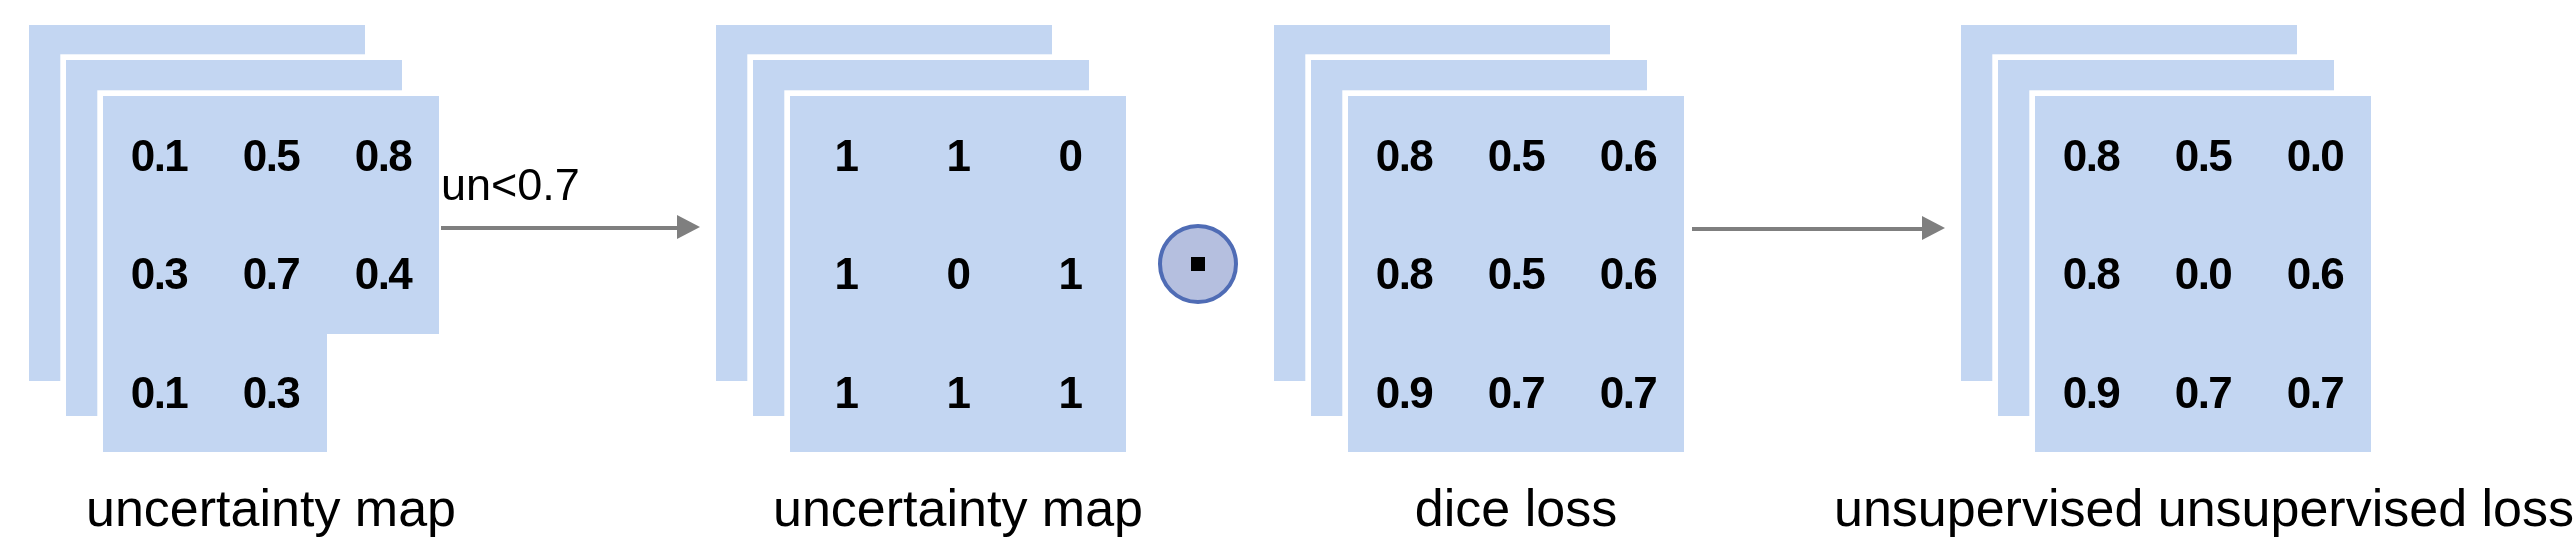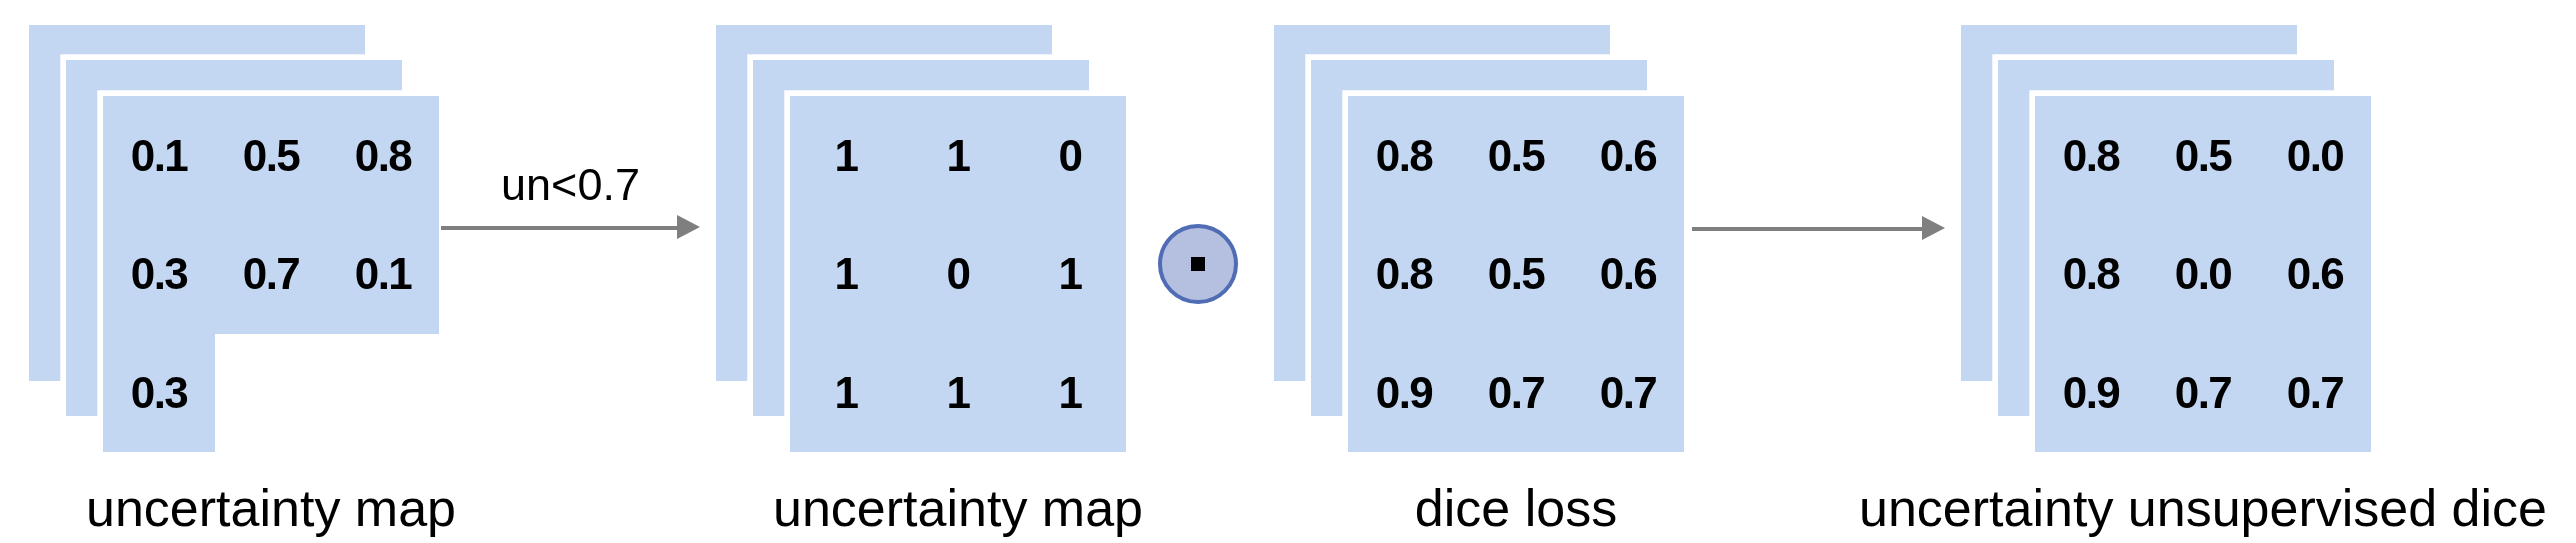--- a/index.html
+++ b/index.html
@@ -41,21 +41,21 @@
     position:absolute;
     top:454px;left:-127px;width:738px;
     text-align:center;
     font-size:52px;line-height:1.15;
     white-space:nowrap;
   }
   
   .arrow-group{position:absolute;}
   .arrow-label{
     position:absolute;top:0;left:0;width:100%;
-    text-align:center;font-size:45px;line-height:1;
+    text-align:left;font-size:45px;line-height:1;
     white-space:nowrap;
   }
   .arrow-line{position:absolute;height:4.1px;background:var(--arrow-color);}
   .arrow-head{
     position:absolute;width:0;height:0;
     border-top:12.3px solid transparent;
     border-bottom:12.3px solid transparent;
     border-left:23px solid var(--arrow-color);
   }
   #arrow1{left:441px;top:162px;width:259px;height:90px;}
@@ -103,20 +103,21 @@
           <div class="cell"></div>
           <div class="cell"></div>
           <div class="cell"></div>
         </div>
         <div class="layer" style="left: 74px; top: 71px;">
           <div class="cell">0.1</div>
           <div class="cell">0.5</div>
           <div class="cell">0.8</div>
           <div class="cell">0.3</div>
           <div class="cell">0.7</div>
+          <div class="cell">0.4</div>
           <div class="cell">0.1</div>
           <div class="cell">0.3</div>
         </div>
       </div>
     <div class="tensor-label">uncertainty map</div>
   </div>
 
   <div class="arrow-group" id="arrow1">
     <div class="arrow-label">un&lt;0.7</div>
     <div class="arrow-line"></div>
@@ -239,17 +240,17 @@
           <div class="cell">0.5</div>
           <div class="cell">0.0</div>
           <div class="cell">0.8</div>
           <div class="cell">0.0</div>
           <div class="cell">0.6</div>
           <div class="cell">0.9</div>
           <div class="cell">0.7</div>
           <div class="cell">0.7</div>
         </div>
       </div>
-    <div class="tensor-label">uncertainty unsupervised dice</div>
+    <div class="tensor-label">unsupervised unsupervised loss</div>
   </div>
 
 </div>
 
 
 </body></html>

